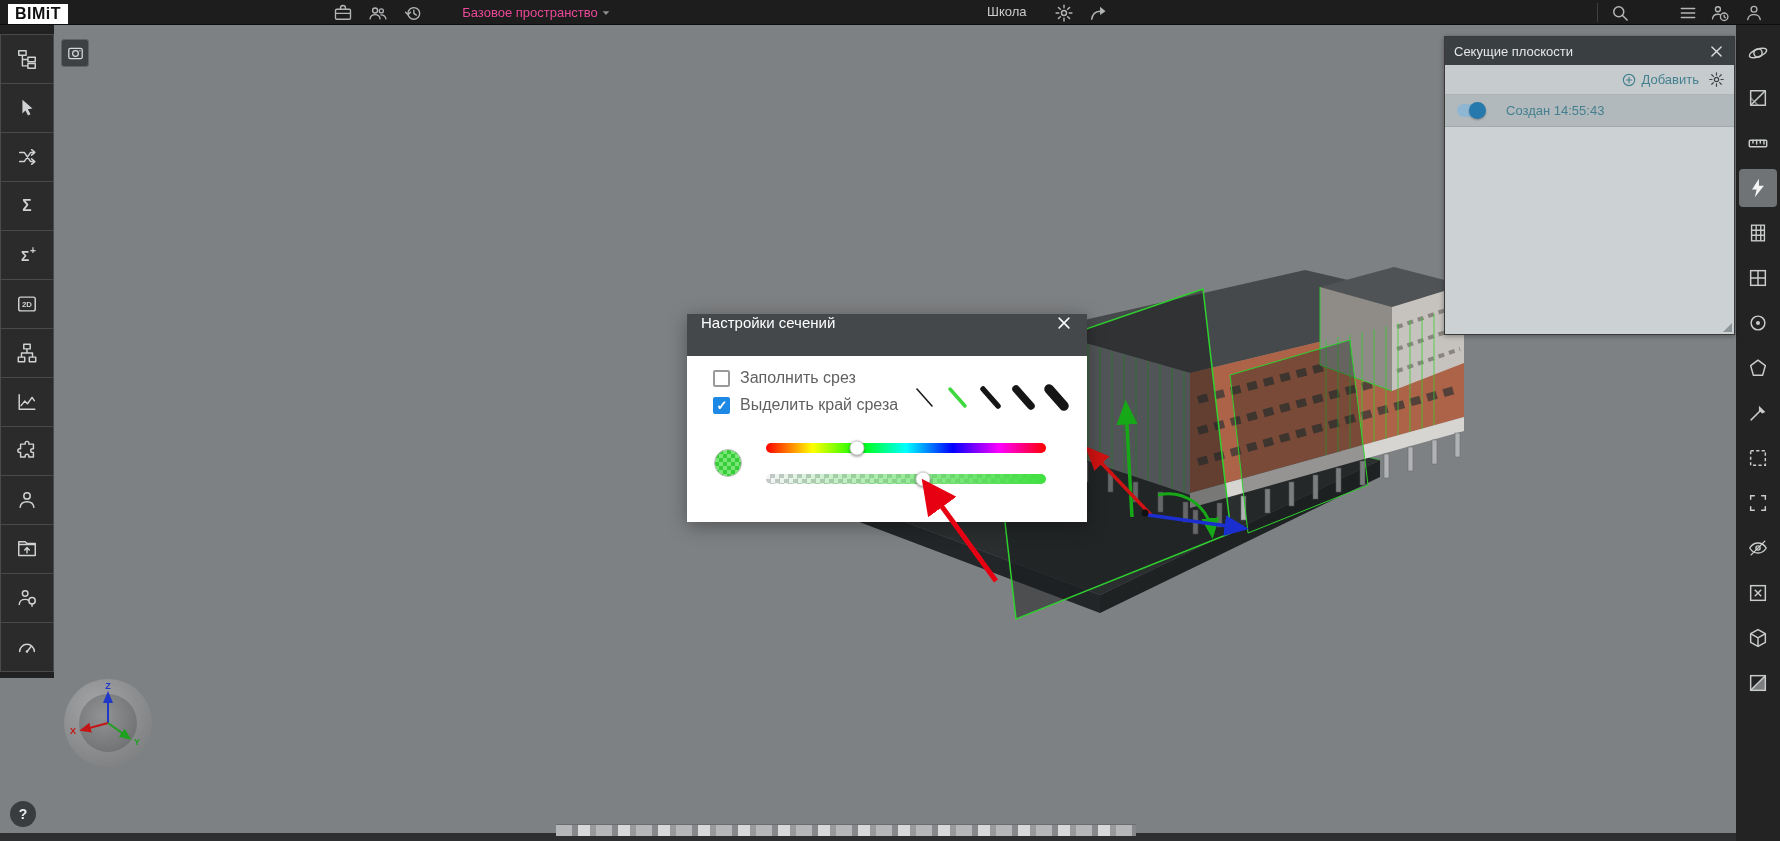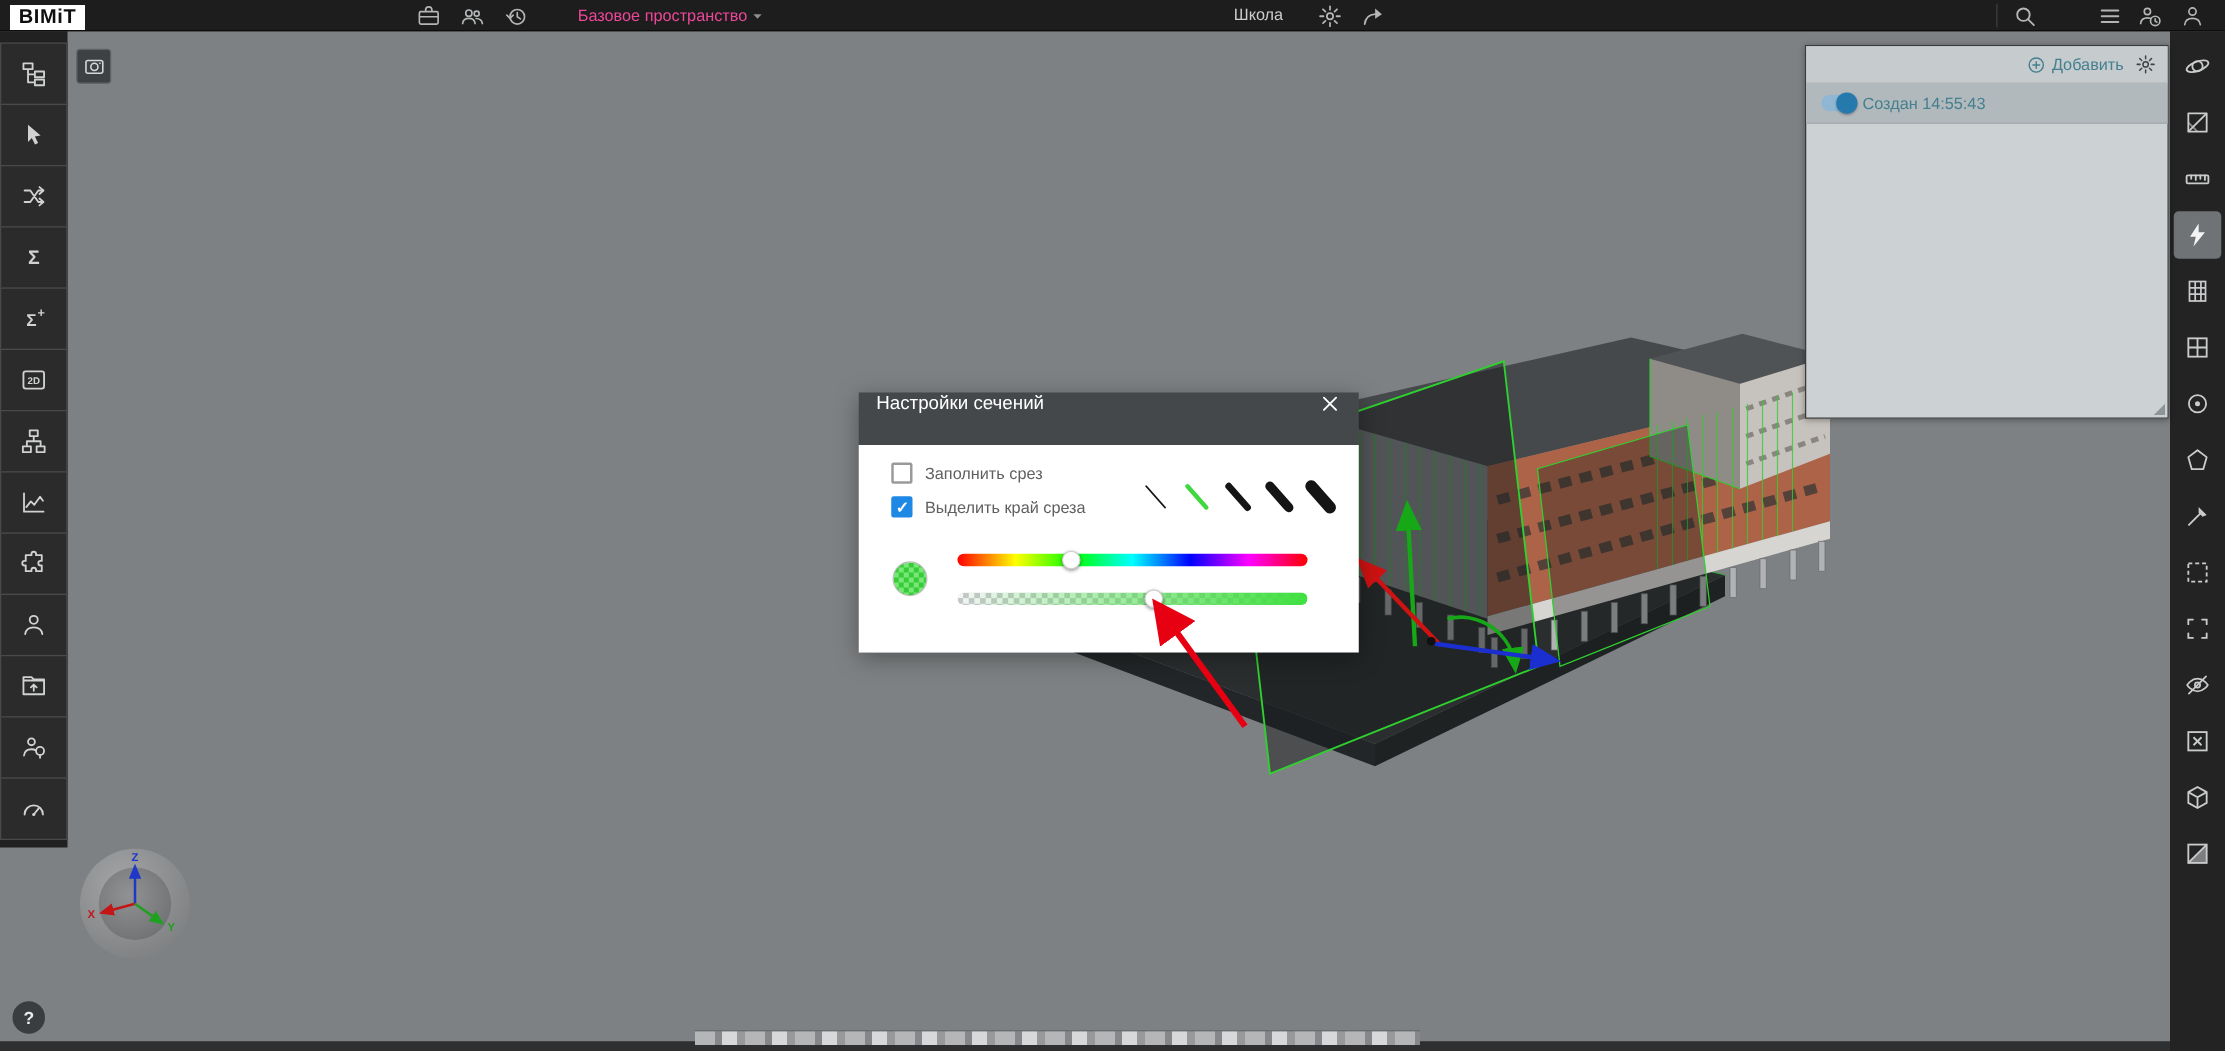--- a/index.html
+++ b/index.html
@@ -52,35 +52,35 @@
   .panel-header{height:28px;background:#3a3f42;color:#e6e6e6;display:flex;align-items:center;padding:0 9px;font-size:13px}
   .panel-close{margin-left:auto;width:17px;height:17px;color:#dcdcdc;background:none;border:none;padding:0;cursor:pointer}
   .panel-addrow{height:30px;background:#c6cbce;display:flex;align-items:center;justify-content:flex-end;padding:0 9px;border-bottom:1px solid #aeb4b6}
   .add-btn{display:flex;align-items:center;gap:5px;color:#44808f;font-size:13px;background:none;border:none;cursor:pointer}
   .add-btn .ic{width:16px;height:16px}
   .panel-gear{width:17px;height:17px;margin-left:9px;color:#3e4346;background:none;border:none;padding:0;cursor:pointer}
   .plane-item{height:32px;background:#b2b9bc;display:flex;align-items:center;padding:0 12px;border-bottom:1px solid #a2a9ac}
   .toggle{width:27px;height:13px;border-radius:7px;background:#8fb6d2;position:relative;cursor:pointer;flex:0 0 auto}
   .toggle .knob{position:absolute;width:17px;height:17px;border-radius:50%;background:#2679ad;top:-2px;left:-2px;box-shadow:0 1px 2px rgba(0,0,0,.3)}
   .toggle.on .knob{left:auto;right:-2px}
-  .plane-label{margin-left:6px;color:#44808f;font-size:13px}
+  .plane-label{margin-left:22px;color:#44808f;font-size:13px}
   .panel-grip{position:absolute;right:2px;bottom:2px;width:0;height:0;border-left:9px solid transparent;border-bottom:9px solid #8e9598;cursor:nwse-resize}
 
   
   .dialog{position:absolute;left:687px;top:314px;width:400px;height:208px;z-index:50;box-shadow:0 4px 18px rgba(0,0,0,.35)}
   .dialog-header{height:42px;background:#44484b;color:#ffffff;display:flex;align-items:flex-start;padding:0 14px;font-size:15px;cursor:move}
   .dialog-close{margin-left:auto;width:18px;height:18px;color:#ffffff;background:none;border:none;padding:0;cursor:pointer}
   .dialog-body{position:relative;height:166px;background:#ffffff}
   .opt-row{position:absolute;left:26px;display:flex;align-items:center;gap:10px;height:18px}
   .opt-row.r1{top:13px}
   .opt-row.r2{top:40px}
   .checkbox{position:relative;width:17px;height:17px;border:2px solid #9a9a9a;border-radius:2px;background:#fff;cursor:pointer;flex:0 0 auto}
   .checkbox.checked{background:#1e88e5;border-color:#1e88e5}
   .checkbox.checked::after{content:"✓";position:absolute;left:1.5px;top:-1px;color:#fff;font-size:13px;font-weight:bold}
-  .opt-label{font-size:13px;color:#606060}
+  .opt-label{font-size:16px;color:#606060}
   .edge-styles{position:absolute;right:16px;top:26px;display:flex;gap:3px;align-items:center}
   .edge-style{width:30px;height:30px;background:none;border:none;padding:0;cursor:pointer}
   .edge-style svg{display:block;width:30px;height:30px}
   .picker-swatch{position:absolute;left:27px;top:93px;width:28px;height:28px;border-radius:50%;border:1px solid #bdbdbd;cursor:pointer;background-image:repeating-conic-gradient(#38cc38 0 25%,#77e877 0 50%);background-size:8px 8px}
   .hue-slider{position:absolute;left:79px;top:87px;width:280px;height:10px;border-radius:5px;cursor:pointer;background:linear-gradient(to right,#ff0000 0%,#ffff00 16.6%,#00ff00 33.3%,#00ffff 50%,#0000ff 66.6%,#ff00ff 83.3%,#ff0000 100%)}
   .alpha-slider{position:absolute;left:79px;top:118px;width:280px;height:10px;border-radius:5px;cursor:pointer;background-image:linear-gradient(to right,rgba(63,224,63,0),rgb(63,224,63)),repeating-conic-gradient(#c4c7c9 0 25%,#f4f5f5 0 50%);background-size:100% 100%,9px 9px}
   .slider-handle{position:absolute;top:50%;width:15px;height:15px;border-radius:50%;background:#ffffff;border:1px solid #cfcfcf;box-shadow:0 1px 3px rgba(0,0,0,.45);transform:translate(-50%,-50%);cursor:grab}
 
   
   .annotation{position:absolute;left:895px;top:468px;width:130px;height:130px;z-index:60;pointer-events:none}
@@ -641,20 +641,28 @@
     </button>
   </nav>
 
 <button class="snap-btn">
   <svg class="ic" viewBox="0 0 24 24">
       <use href="#icon-camera"></use>
     </svg>
 </button>
 
 <section class="panel">
+  <div class="panel-header">
+    <span>Секущие плоскости</span>
+    <button class="panel-close">
+        <svg class="ic" viewBox="0 0 24 24">
+          <use href="#icon-close"></use>
+        </svg>
+      </button>
+  </div>
   <div class="panel-addrow">
     <button class="add-btn">
       <svg class="ic" viewBox="0 0 24 24">
           <use href="#icon-plus-circle"></use>
         </svg>
       <span>Добавить</span>
     </button>
     <button class="panel-gear">
         <svg class="ic" viewBox="0 0 24 24">
           <use href="#icon-gear"></use>

